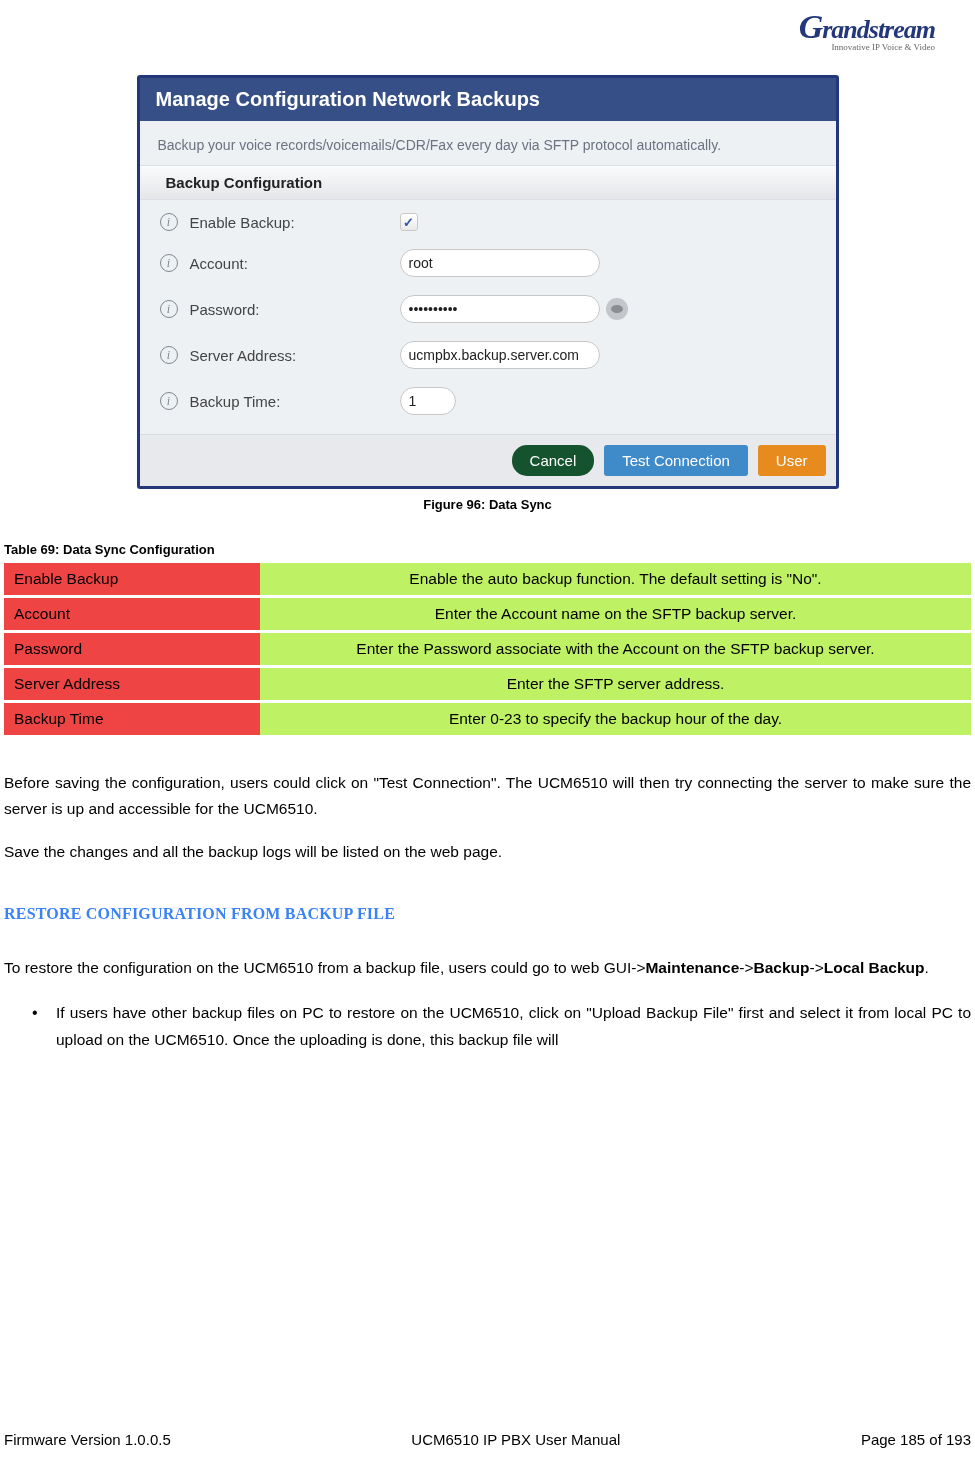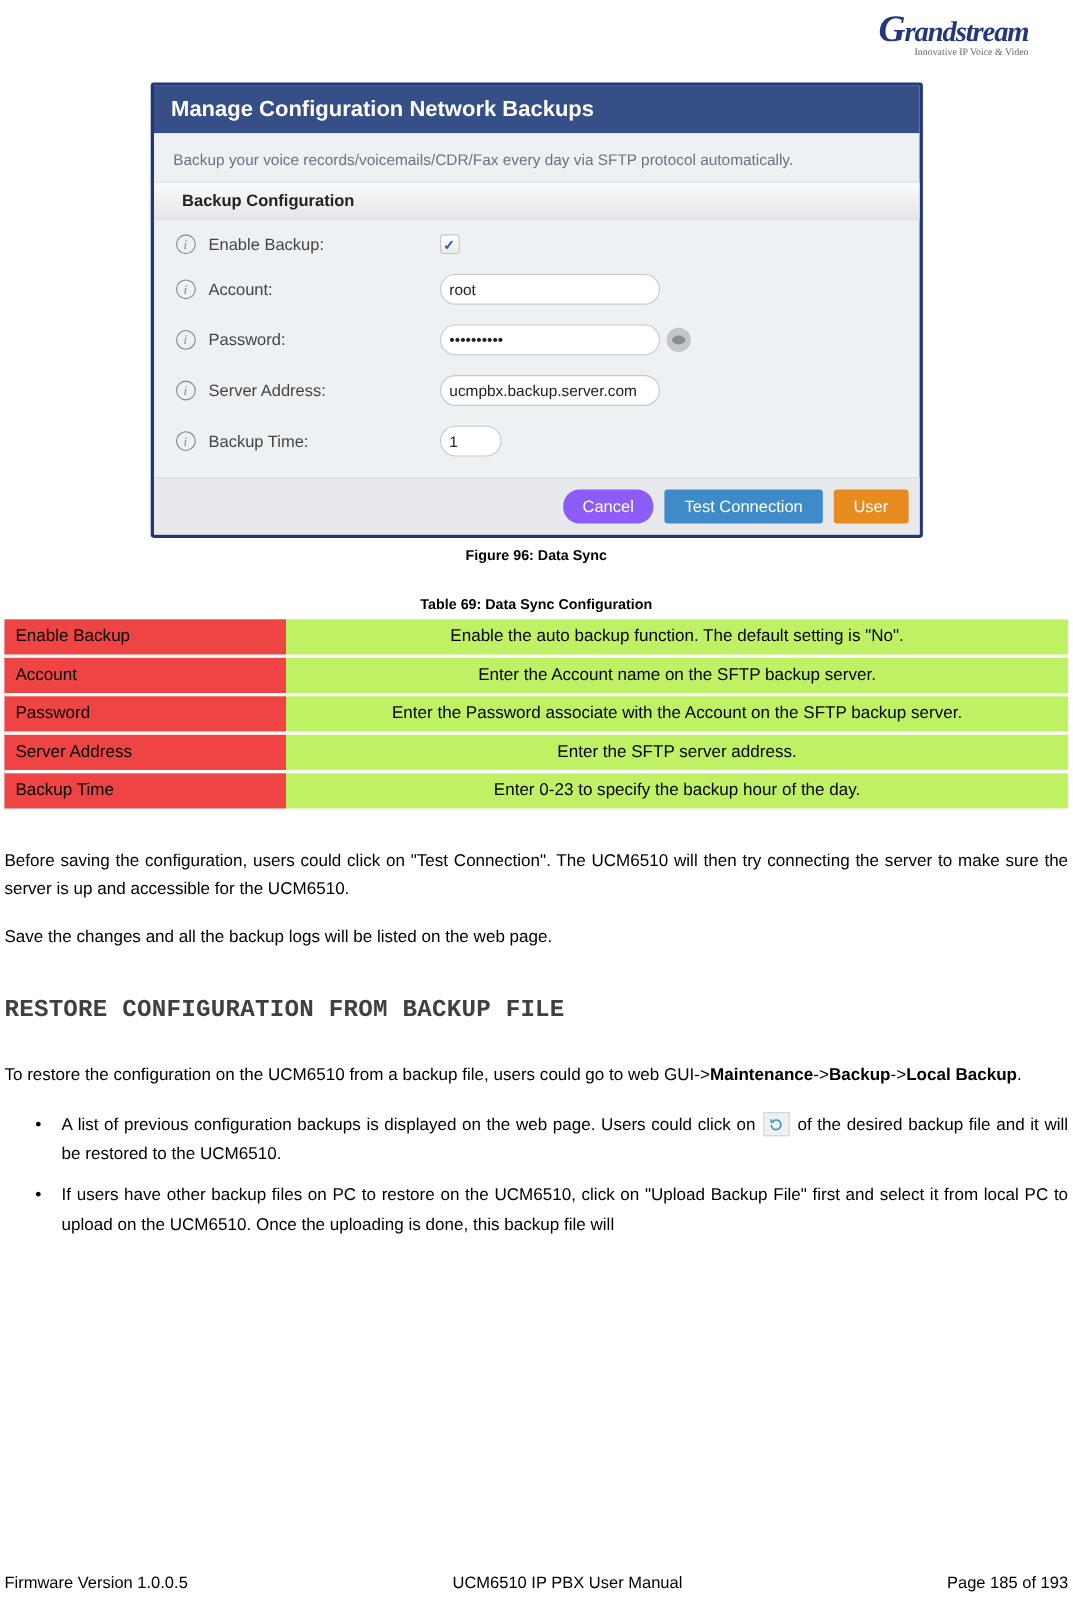--- a/index.html
+++ b/index.html
@@ -127,32 +127,31 @@
     gap: 10px;
   }
   .btn {
     border: none;
     border-radius: 3px;
     padding: 7px 18px;
     font-size: 15px;
     color: #fff;
     cursor: pointer;
   }
-  .btn.grey { background: #8b5cf6; border-radius: 15px; }
+  .btn.grey { background: #14532d; border-radius: 15px; }
   .btn.blue { background: #3f8ac9; }
   .btn.orange { background: #e78b1f; }
 
   .fig-caption {
     text-align: center;
     font-size: 13px;
     font-weight: bold;
     margin: 8px 0 30px 0;
   }
   .tbl-caption {
-    text-align: center;
     font-size: 13px;
     font-weight: bold;
     margin: 0 0 6px 0;
   }
 
   .cfg-table {
     width: 100%;
     border-collapse: collapse;
     font-size: 15.5px;
   }
@@ -173,23 +172,23 @@
   .body-text {
     padding: 0 0px;
     margin-top: 32px;
     font-size: 15.5px;
     line-height: 1.65;
     text-align: justify;
   }
   .body-text p { margin-bottom: 18px; }
 
   h2.section-heading {
-    color: #404040;
-    font-family: Liberation Mono, monospace;
-    font-size: 22px;
+    color: #3b82f6;
+    font-family: Liberation Serif, serif;
+    font-size: 16px;
     font-weight: bold;
     margin: 36px 0 28px 0;
     letter-spacing: 0.2px;
   }
 
   ul.bullets { list-style: none; padding-left: 28px; margin-top: 4px; }
   ul.bullets li {
     position: relative;
     padding-left: 24px;
     margin-bottom: 10px;
@@ -306,29 +305,20 @@
     <p>Before saving the configuration, users could click on "Test Connection". The UCM6510 will then try connecting the server to make sure the server is up and accessible for the UCM6510.</p>
     <p>Save the changes and all the backup logs will be listed on the web page.</p>
 
     <h2 class="section-heading">RESTORE CONFIGURATION FROM BACKUP FILE</h2>
 
     <p>
       <span>To restore the configuration on the UCM6510 from a backup file, users could go to web GUI-&gt;</span><b>Maintenance</b>-&gt;<b>Backup</b>-&gt;<b>Local Backup</b>.
     </p>
 
     <ul class="bullets">
-      <li>
-        <span>A list of previous configuration backups is displayed on the web page. Users could click on </span>
-        <span class="restore-icon">
-          <svg viewBox="0 0 24 24">
-              <path fill="none" stroke="#3f8ac9" stroke-width="2.2" d="M5 12a7 7 0 1 0 2.5-5.3M5 4v4h4"></path>
-            </svg>
-        </span>
-        <span> of the desired backup file and it will be restored to the UCM6510.</span>
-      </li>
       <li>If users have other backup files on PC to restore on the UCM6510, click on "Upload Backup File" first and select it from local PC to upload on the UCM6510. Once the uploading is done, this backup file will</li>
     </ul>
   </div>
 
 </div>
 
 <div class="footer">
   <span>Firmware Version 1.0.0.5</span>
   <span>UCM6510 IP PBX User Manual</span>
   <span>Page 185 of 193</span>

